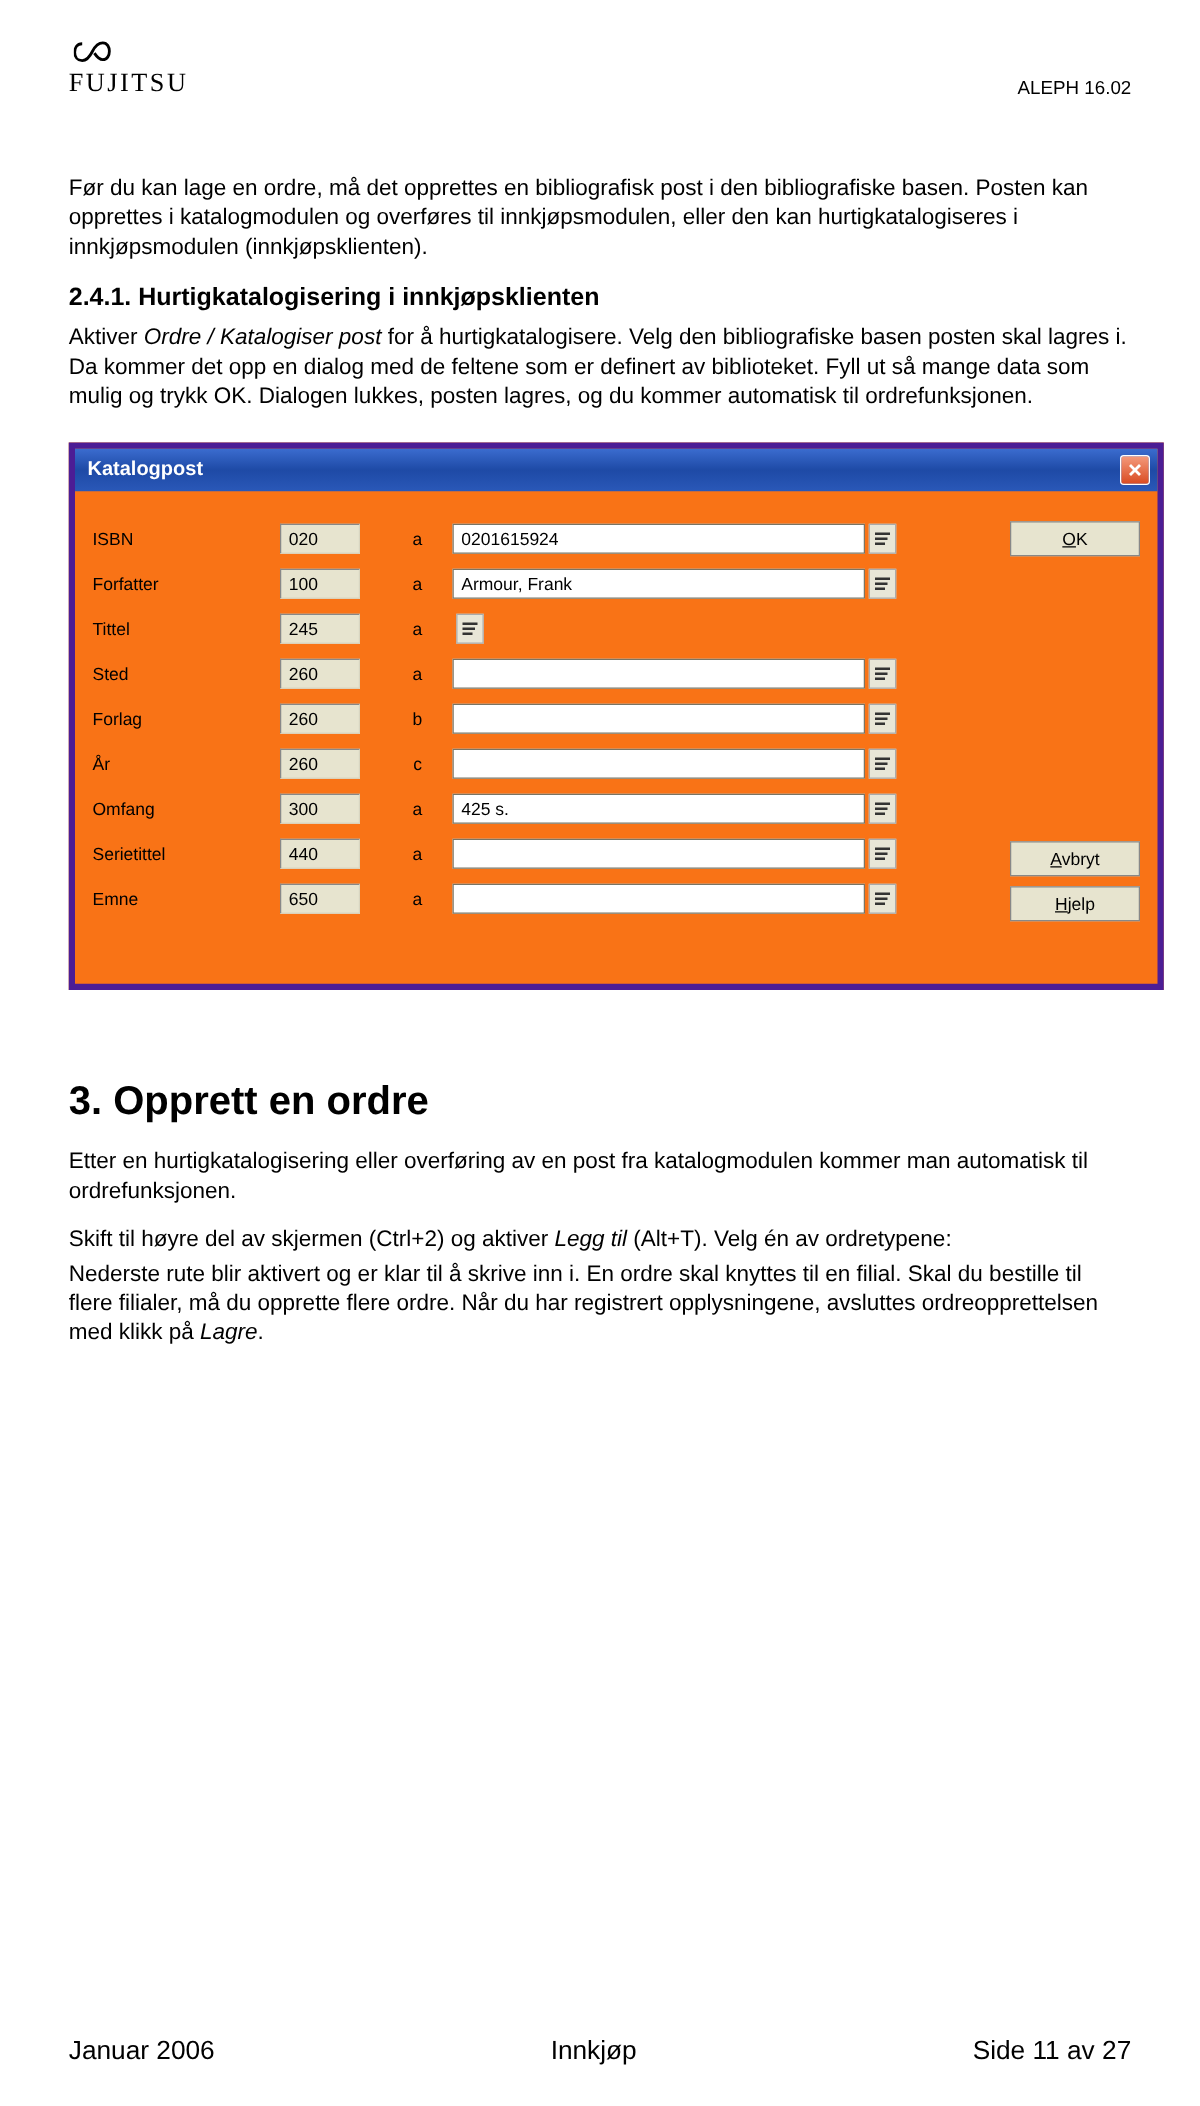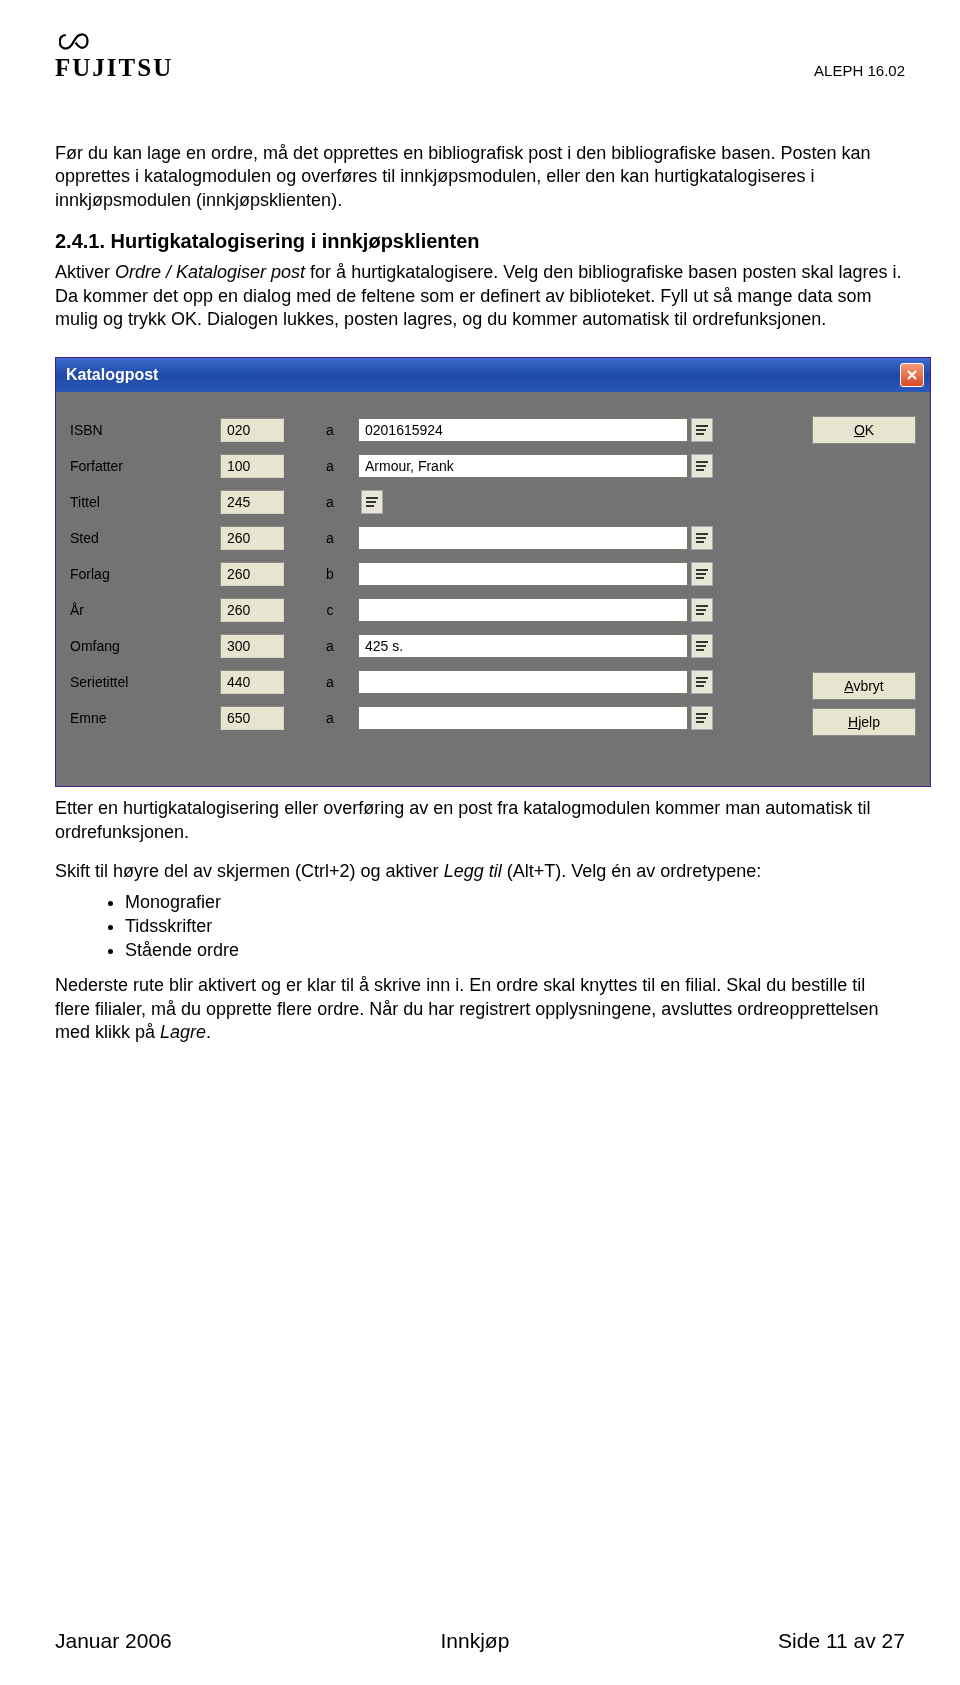--- a/index.html
+++ b/index.html
@@ -27,22 +27,22 @@
   }
   .logo-symbol {
     width: 30px;
     height: 22px;
     color: #000;
     margin-bottom: 2px;
     margin-left: 4px;
   }
   .logo-text {
     font-family: "Times New Roman", serif;
-    font-weight: bold;
-    font-size: 25px;
+    font-weight: normal;
+    font-size: 21px;
     letter-spacing: 2px;
   }
   .doc-code {
     font-size: 15px;
     font-family: Arial, sans-serif;
     margin-top: 32px;
     text-align: right;
   }
   h2.section-title {
     font-size: 25px;
@@ -70,22 +70,22 @@
     margin-bottom: 4px;
     font-family: Arial, sans-serif;
   }
   em { font-style: italic; }
 
   
   .dialog {
     margin-top: 26px;
     margin-bottom: 10px;
     width: 876px;
-    border: 1px solid #4c1d95;
-    background: #737373;
+    border: 5px solid #4c1d95;
+    background: #f97316;
     padding: 0;
   }
   .dialog-titlebar {
     height: 34px;
     background: linear-gradient(to bottom, #3b6ccf 0%, #1e4aa6 50%, #2a58b8 100%);
     display: flex;
     align-items: center;
     justify-content: space-between;
     padding: 0 6px 0 10px;
     color: #fff;
@@ -388,29 +388,25 @@
           <button class="win-btn"><span class="ul">O</span><span>K</span></button>
         </div>
         <div class="right-buttons-bottom">
           <button class="win-btn"><span class="ul">A</span><span>vbryt</span></button>
           <button class="win-btn"><span class="ul">H</span><span>jelp</span></button>
         </div>
       </div>
     </div>
   </div>
 
+  <h2 class="section-title-big">3.    Opprett en ordre</h2>
   <p class="body-text">Etter en hurtigkatalogisering eller overføring av en post fra katalogmodulen kommer man automatisk til ordrefunksjonen.</p>
   <p class="body-text" style="margin-top:16px">
     <span>Skift til høyre del av skjermen (Ctrl+2) og aktiver </span><em>Legg til</em><span> (Alt+T). Velg én av ordretypene:</span>
   </p>
-  <ul class="bullets" id="bullets">
-      <li>Monografier</li>
-      <li>Tidsskrifter</li>
-      <li>Stående ordre</li>
-    </ul>
   <p class="body-text" style="margin-top:4px">
     <span>Nederste rute blir aktivert og er klar til å skrive inn i. En ordre skal knyttes til en filial. Skal du bestille til flere filialer, må du opprette flere ordre. Når du har registrert opplysningene, avsluttes ordreopprettelsen med klikk på </span><em>Lagre</em><span>.</span>
   </p>
 
 </div>
 
 <div class="footer">
   <span>Januar 2006</span>
   <span>Innkjøp</span>
   <span>Side 11 av 27</span>

